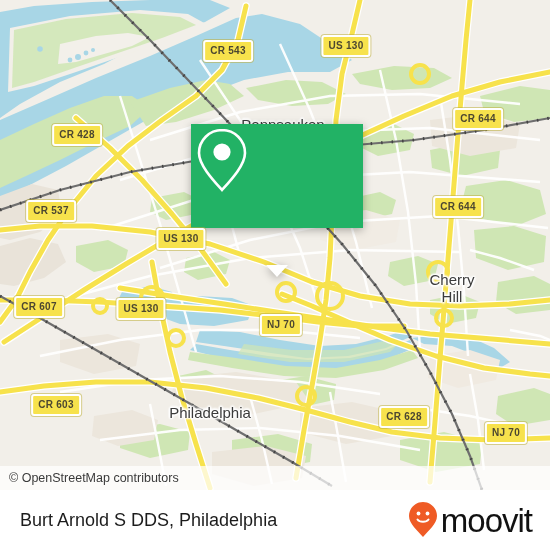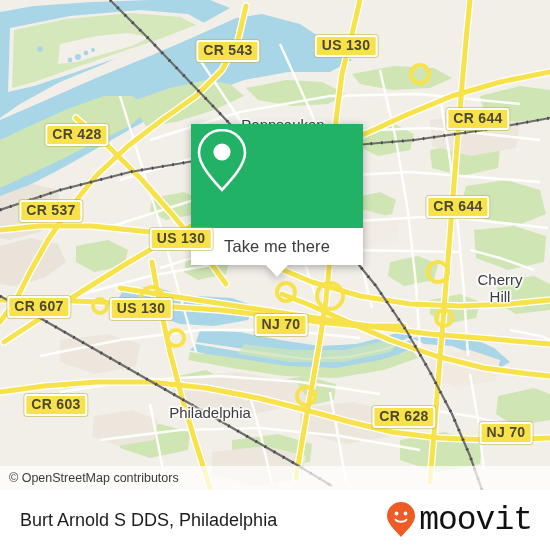--- a/index.html
+++ b/index.html
@@ -15,42 +15,42 @@
   #map svg{position:absolute;left:0;top:0;}
 
   
   .shield{
     position:absolute;
     background:#f7e24c;
     border:2px solid #ffffff;
     border-radius:3px;
     color:#4c4731;
     font-weight:bold;
-    font-size:14px;
+    font-size:10px;
     line-height:13px;
     padding:2px 5px 3px 5px;
     white-space:nowrap;
     letter-spacing:0.3px;
     box-shadow:0 0 0 1px rgba(190,175,60,.55);
     transform:translate(-50%,-50%);
   }
 
   
   .place{
     position:absolute;
     transform:translate(-50%,-50%);
     color:#3b3b3b;
     font-size:15px;
     white-space:nowrap;
     text-align:center;
     text-shadow:
       1.5px 0 2px #fff, -1.5px 0 2px #fff, 0 1.5px 2px #fff, 0 -1.5px 2px #fff,
       1px 1px 2px #fff, -1px -1px 2px #fff, 1px -1px 2px #fff, -1px 1px 2px #fff;
   }
-  .place.two-line{line-height:17px;margin-left:48px;}
+  .place.two-line{line-height:17px;}
 
   
   #attribution{
     position:absolute;left:0;bottom:0;width:550px;height:24px;
     background:rgba(255,255,255,.72);
     display:flex;align-items:center;
     font-size:12.5px;color:#3a3a3a;
     padding-left:9px;box-sizing:border-box;
   }
 
@@ -80,21 +80,21 @@
 
   
   #footer{
     position:absolute;left:0;top:490px;width:550px;height:60px;
     background:#ffffff;
     display:flex;align-items:center;justify-content:space-between;
     box-sizing:border-box;padding:0 18px 0 20px;
     overflow:hidden;
   }
   #footer-title{font-size:18px;color:#1c1c1c;white-space:nowrap;}
-  #brand{display:flex;align-items:center;gap:3px;font-family:Liberation Mono, monospace;}
+  #brand{display:flex;align-items:center;gap:3px;}
   #brand-word{
     font-size:33px;color:#111111;letter-spacing:-1px;
     font-weight:normal;line-height:33px;
   }
 </style>
 </head>
 <body>
 
 <div id="app">
 
@@ -277,23 +277,20 @@
     </div>
     <div class="place" style="left:210px;top:412px">Philadelphia</div>
 
     <div id="popup">
       <div id="popup-top">
         <svg width="62" height="72" viewBox="0 0 62 72">
           <path d="M31 6 C18.3 6 8 16.3 8 29 C8 41 22 56 31 66 C40 56 54 41 54 29 C54 16.3 43.7 6 31 6 Z" fill="none" stroke="#ffffff" stroke-width="2.6"></path>
           <circle cx="31" cy="28" r="8.6" fill="#ffffff"></circle>
         </svg>
       </div>
-      <div id="popup-bottom">
-        <span id="popup-label">Take me there</span>
-      </div>
       <div id="popup-tail"></div>
     </div>
 
     <div id="attribution">
       <span>© OpenStreetMap contributors</span>
     </div>
   </div>
 
   <div id="footer">
     <div id="footer-title">Burt Arnold S DDS, Philadelphia</div>

